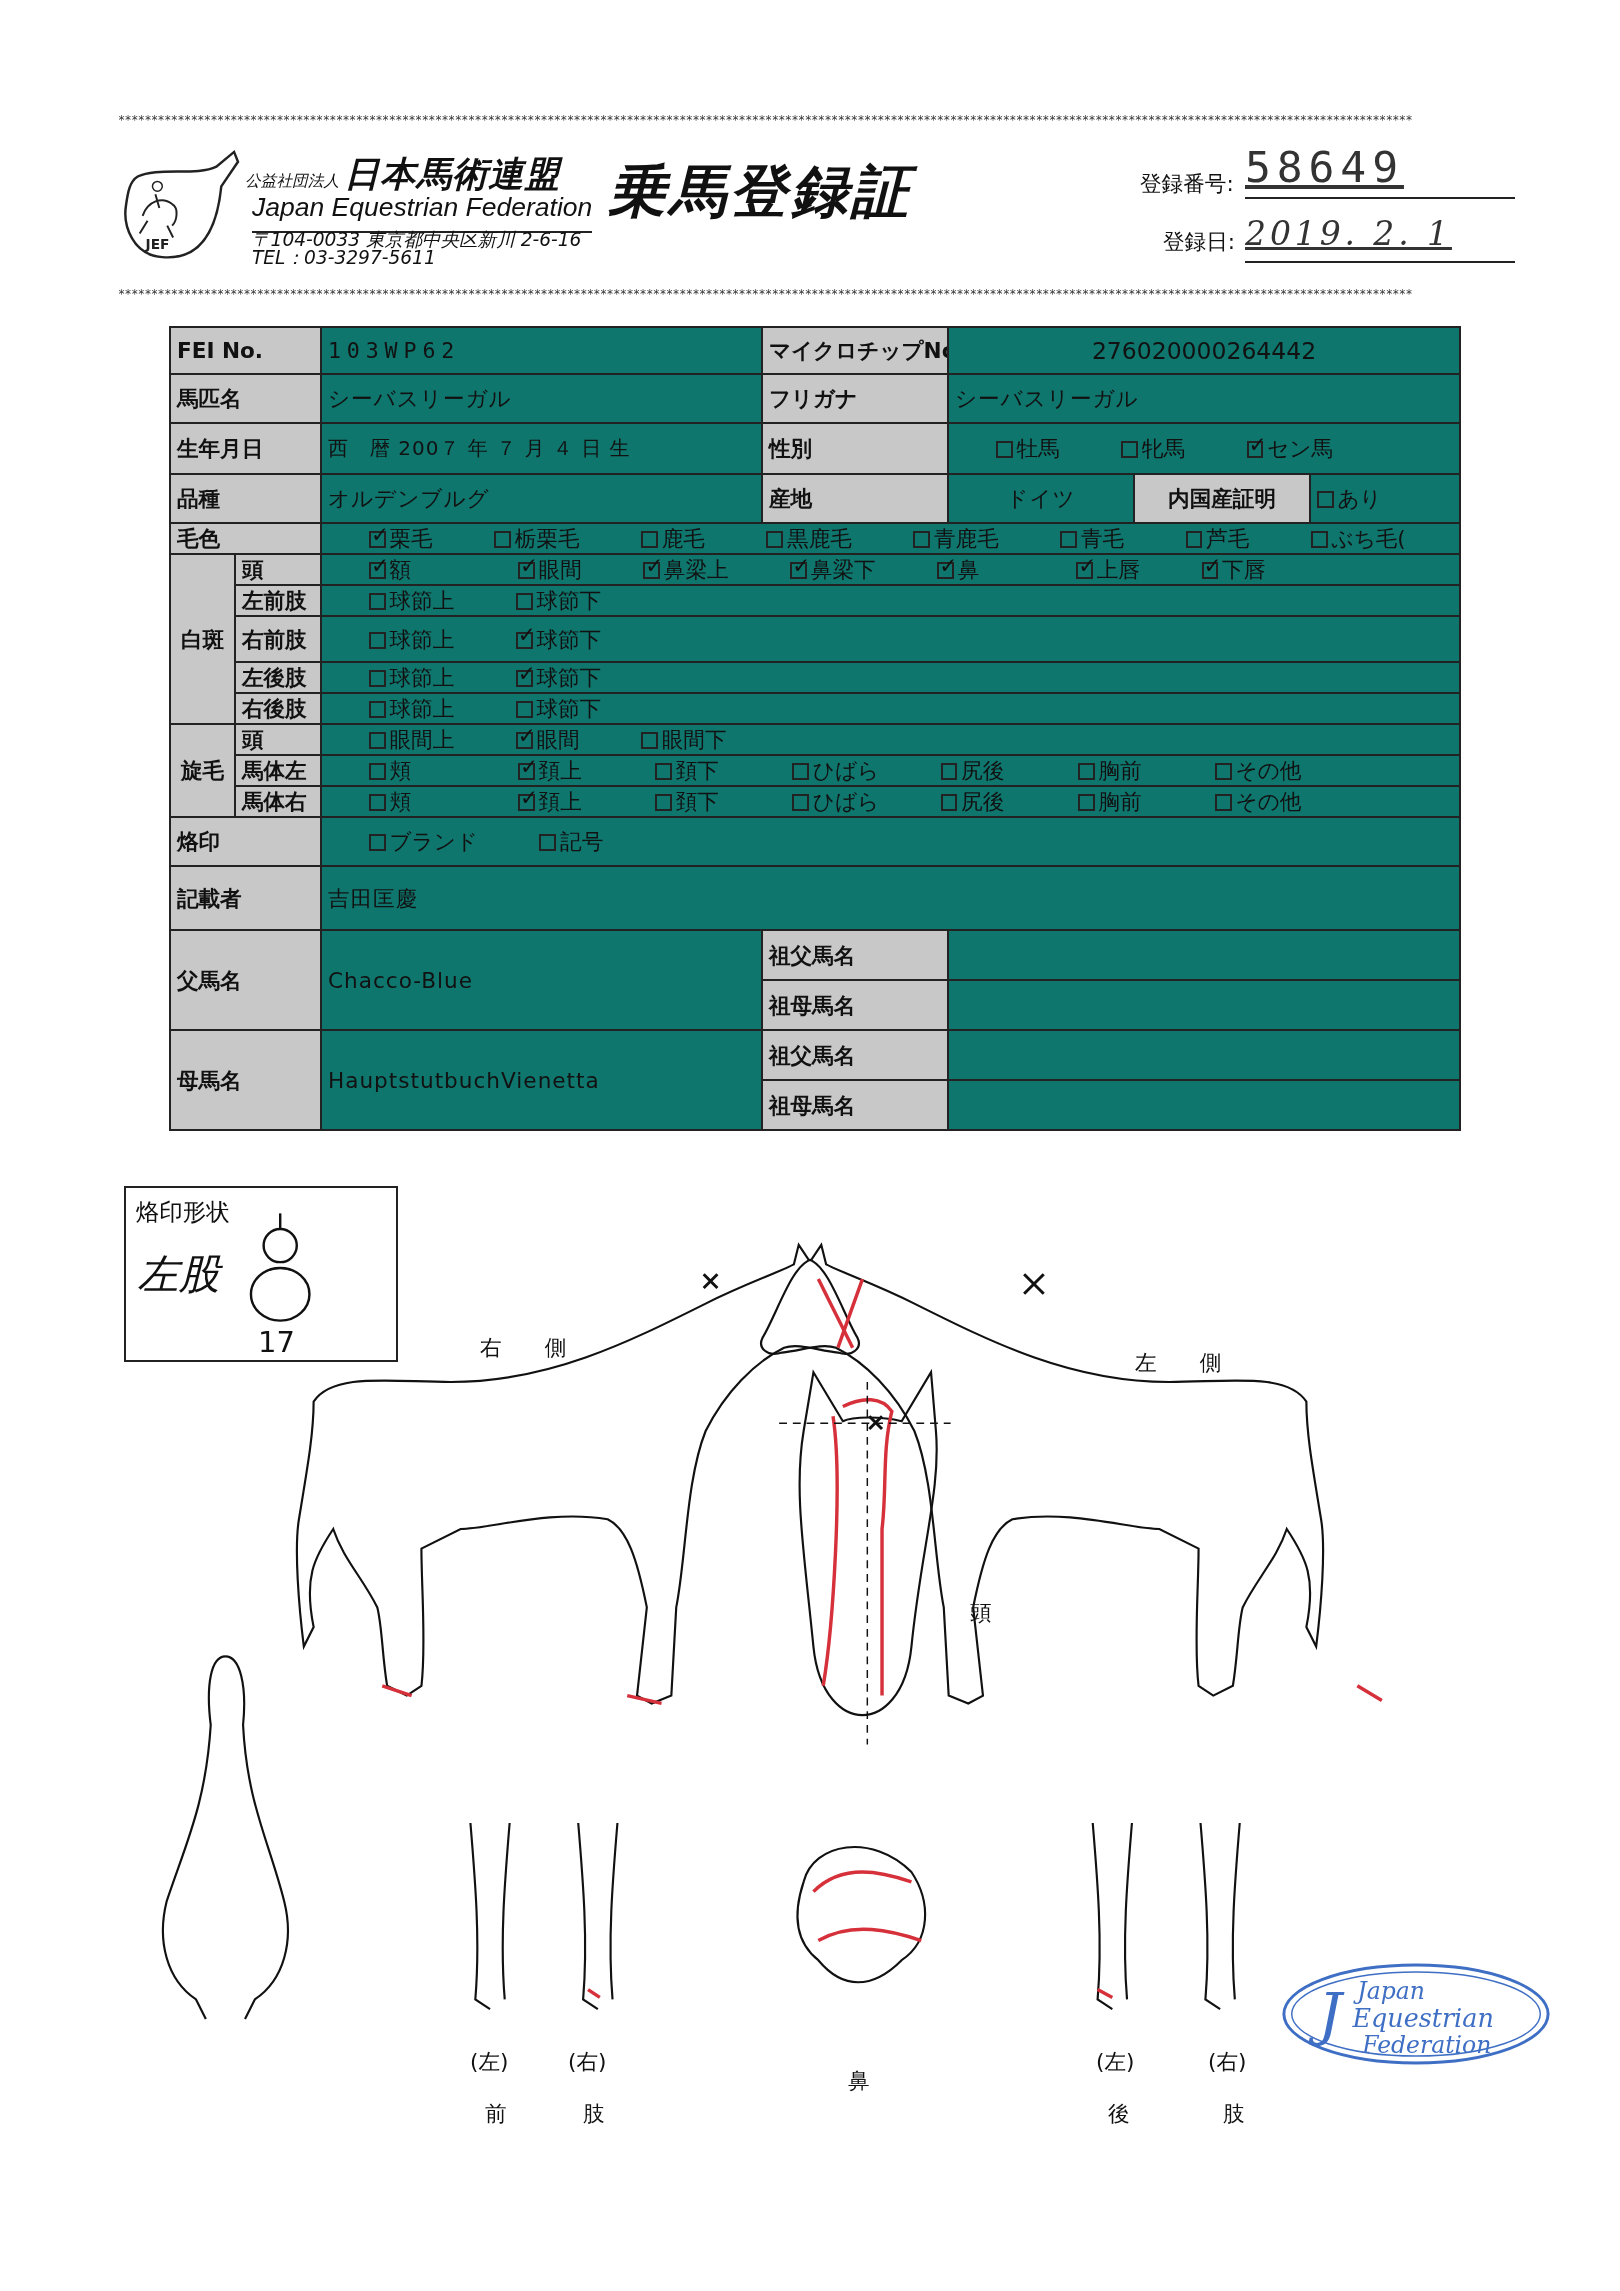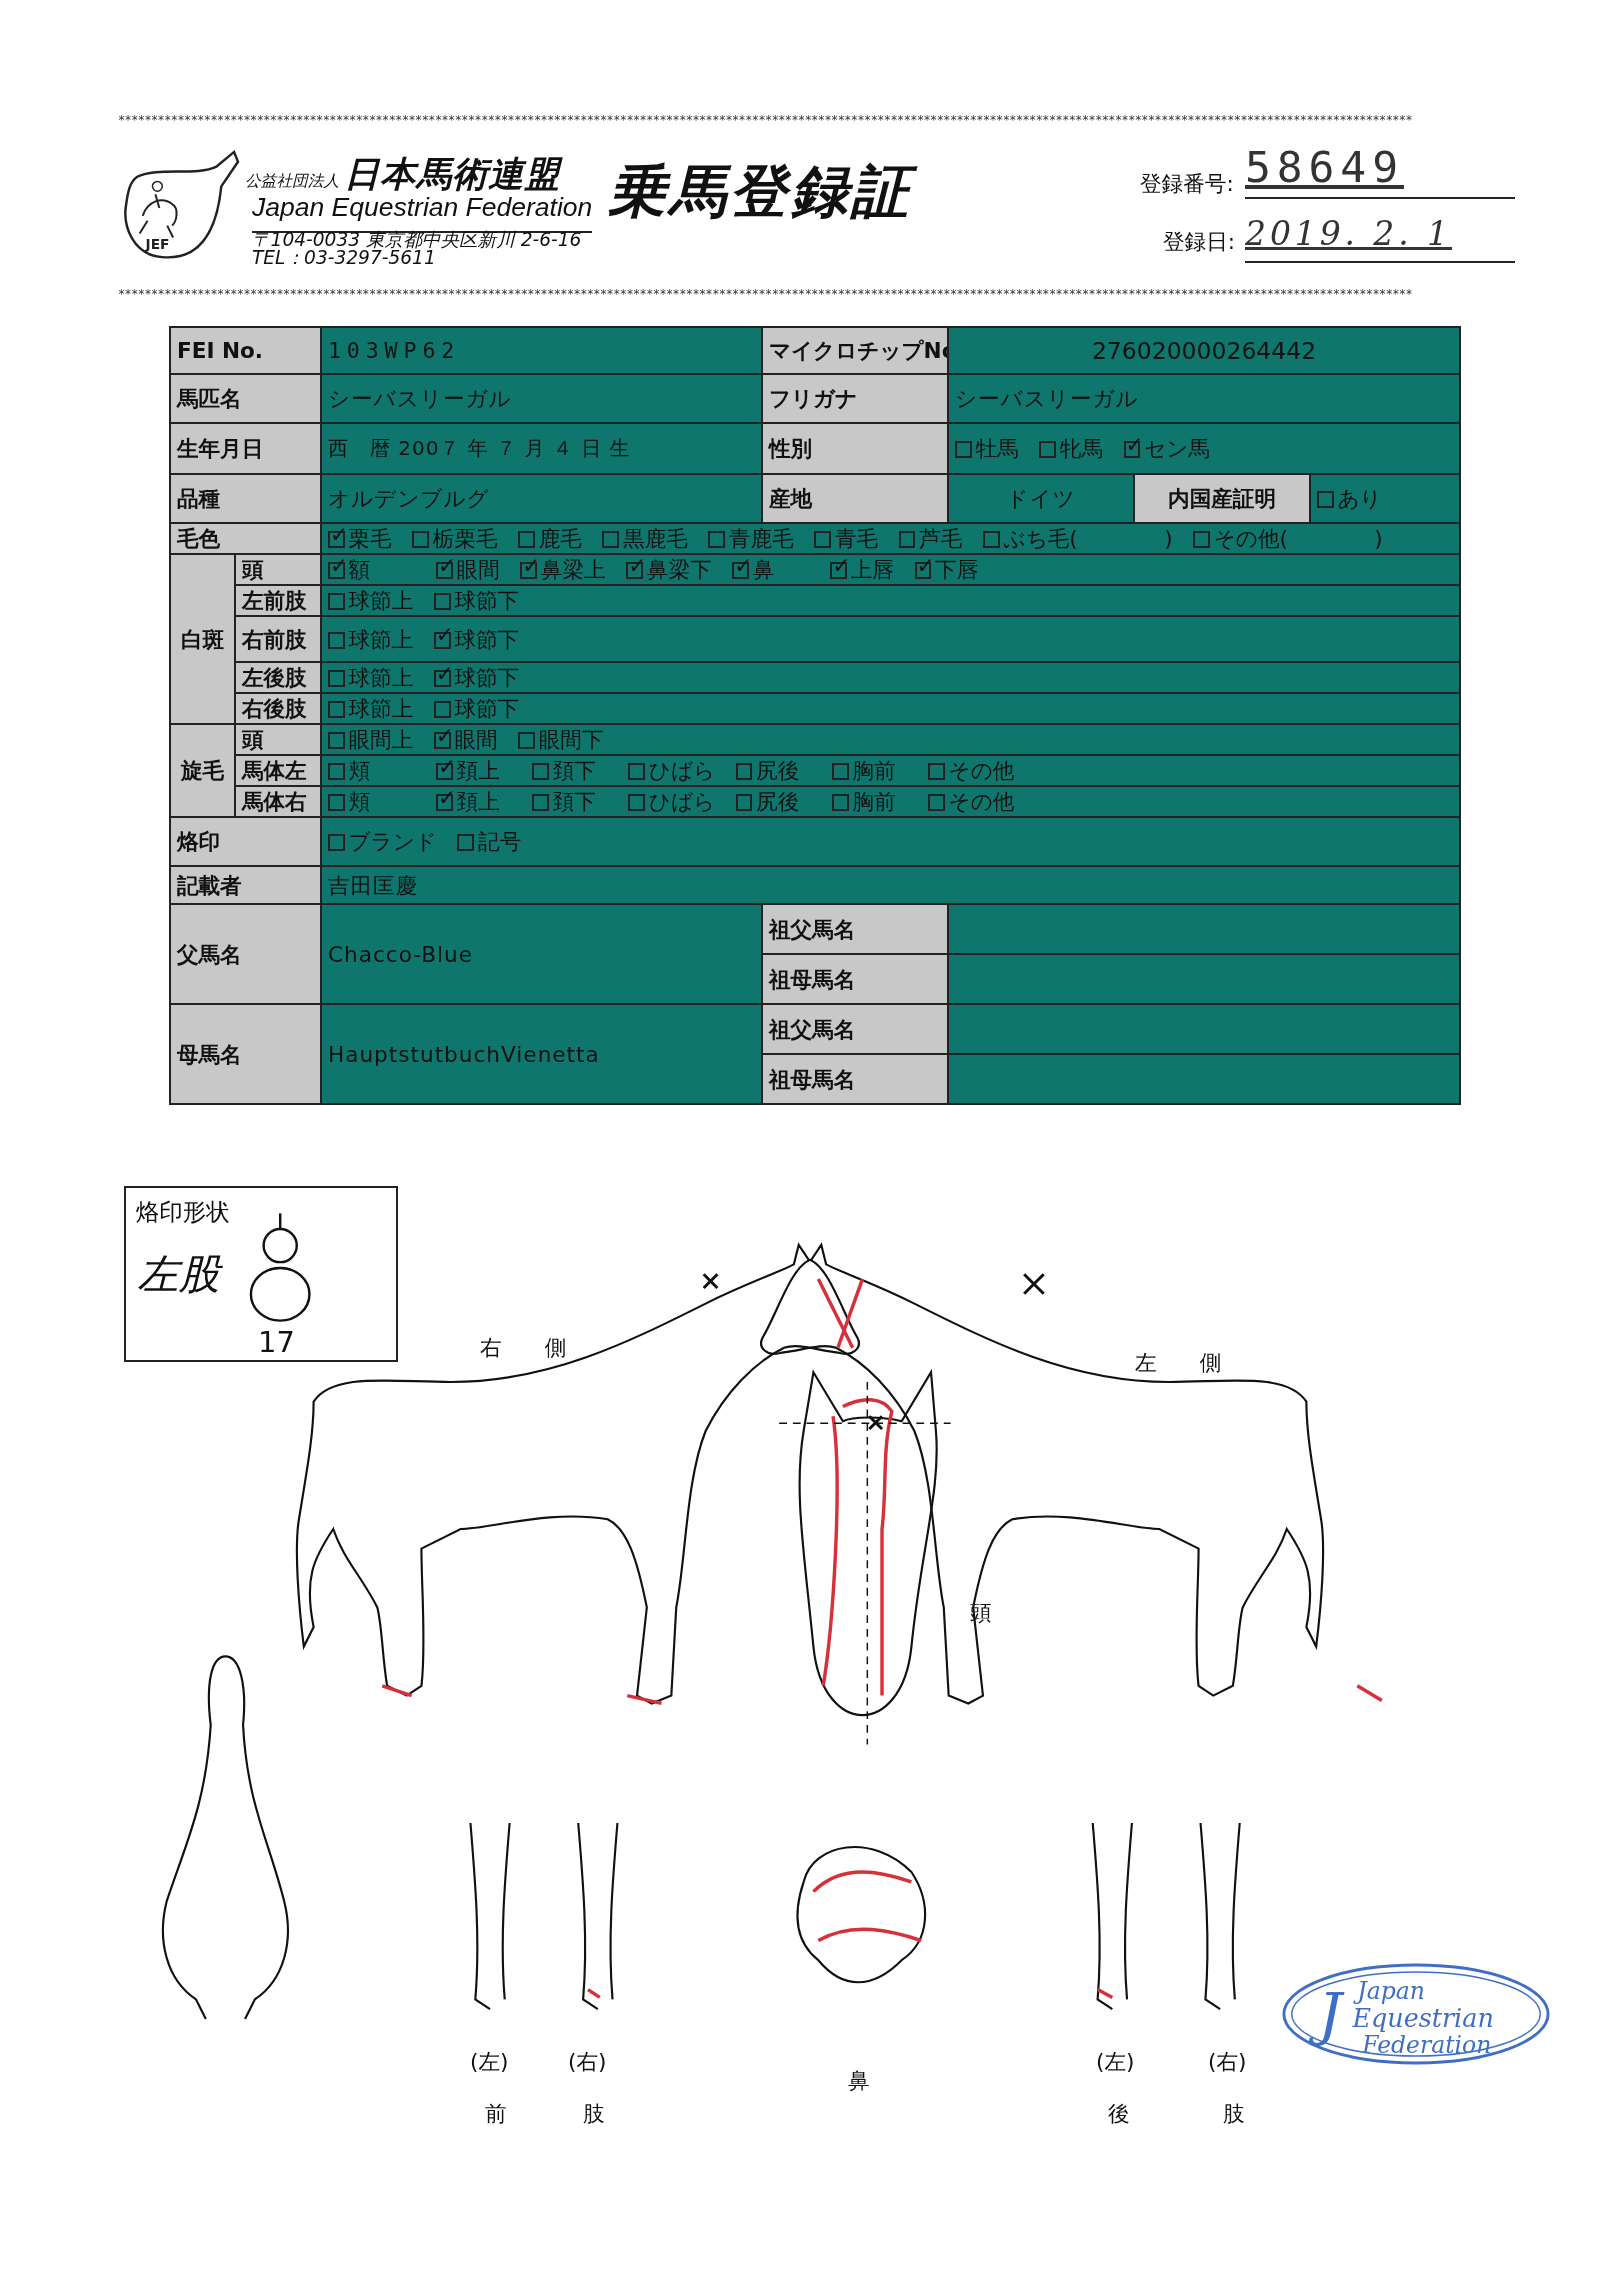--- a/index.html
+++ b/index.html
@@ -17,21 +17,21 @@
   .reg-value { position:absolute; border-bottom:2.9px solid #222; text-align:left; white-space:nowrap;text-decoration:underline; }
   .reg-no { font-family:"DejaVu Sans Mono", monospace; font-size:43px; letter-spacing:5.9px; color:#333; }
   .reg-date { font-family:"DejaVu Serif", serif; font-style:italic; font-size:33px; letter-spacing:3.9px; color:#333; }
 
   table.form { position:absolute; left:169px; top:326px; width:1291px; border-collapse:collapse; table-layout:fixed; }
   table.form td { border:2.5px solid #222; padding:0 5.9px; vertical-align:middle; font-size:21.6px; white-space:nowrap; overflow:hidden; }
   td.lab { background:#c8c8c8; font-weight:bold; font-size:20.6px; }
   td.val { background:#0f766e; }
   .bigval { font-size:31px; letter-spacing:1px; }
   .mono { font-family:"DejaVu Sans Mono", monospace; font-size:31px; letter-spacing:5.9px; }
-  .cb { display:inline-block; margin-right:13.7px; }
+  .cb { display:inline-block; margin-right:13.7px;margin-left:41px; }
   .box { display:inline-block; width:16.7px; height:16.7px; border:2px solid #222; vertical-align:-2px; margin-right:3.9px; position:relative; box-sizing:border-box; }
   .box.checked::after { content:"✓"; position:absolute; left:0; top:-9.8px; font-size:21.6px; line-height:21.6px; font-weight:bold; }
   .center { text-align:center; }
 
   .brand-box { position:absolute; left:124px; top:1186px; width:274px; height:176px; border:2.9px solid #222; box-sizing:border-box; }
   .brand-label { position:absolute; left:9.8px; top:7.8px; font-size:23.5px; }
   .brand-loc { position:absolute; left:11.8px; top:59px; font-size:41px; font-family:"DejaVu Serif", serif; font-style:italic; }
   .brand-num { position:absolute; left:132px; top:137px; font-size:29px; }
   .diagrams { position:absolute; left:0; top:1235px; width:1620px; height:882px; }
   .lbl { position:absolute; font-size:21.6px; white-space:nowrap; }
@@ -200,21 +200,21 @@
       <span class="cb"><span class="box"></span><span>その他</span></span>
     </td>
   </tr>
   <tr style="height:49px;">
     <td class="lab" colspan="2">烙印</td>
     <td class="val" colspan="6">
       <span class="cb"><span class="box"></span><span>ブランド</span></span>
       <span class="cb"><span class="box"></span><span>記号</span></span>
     </td>
   </tr>
-  <tr style="height:38px;">
+  <tr style="height:64px;">
     <td class="lab" colspan="2">記載者</td>
     <td class="val bigval" colspan="6">吉田匡慶</td>
   </tr>
   <tr style="height:50px;">
     <td class="lab" colspan="2" rowspan="2">父馬名</td>
     <td class="val bigval" rowspan="2">Chacco-Blue</td>
     <td class="lab">祖父馬名</td>
     <td class="val" colspan="4"></td>
   </tr>
   <tr style="height:50px;">

